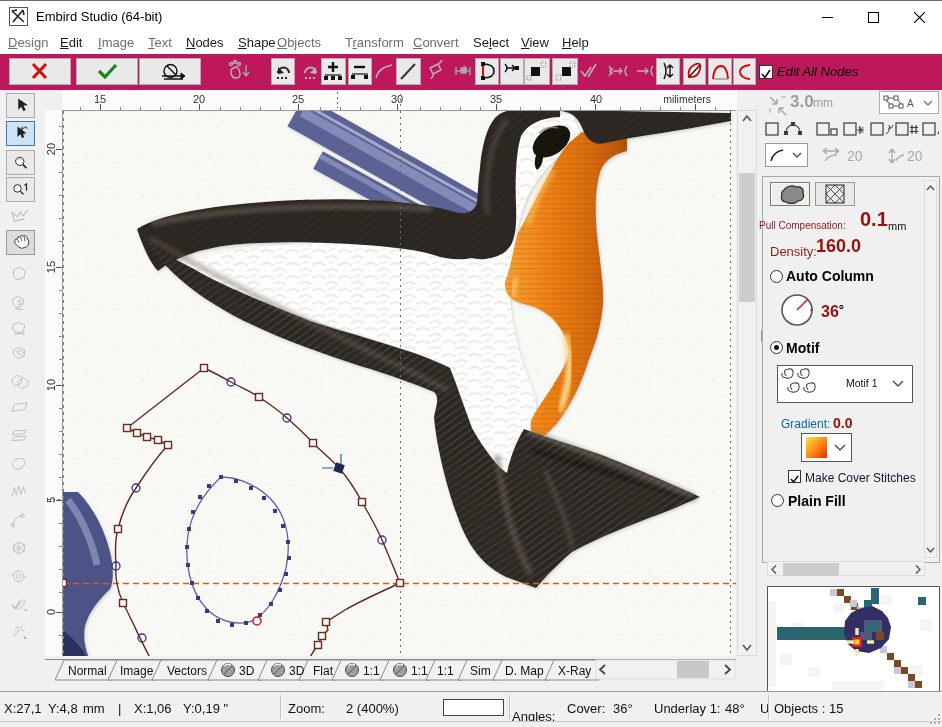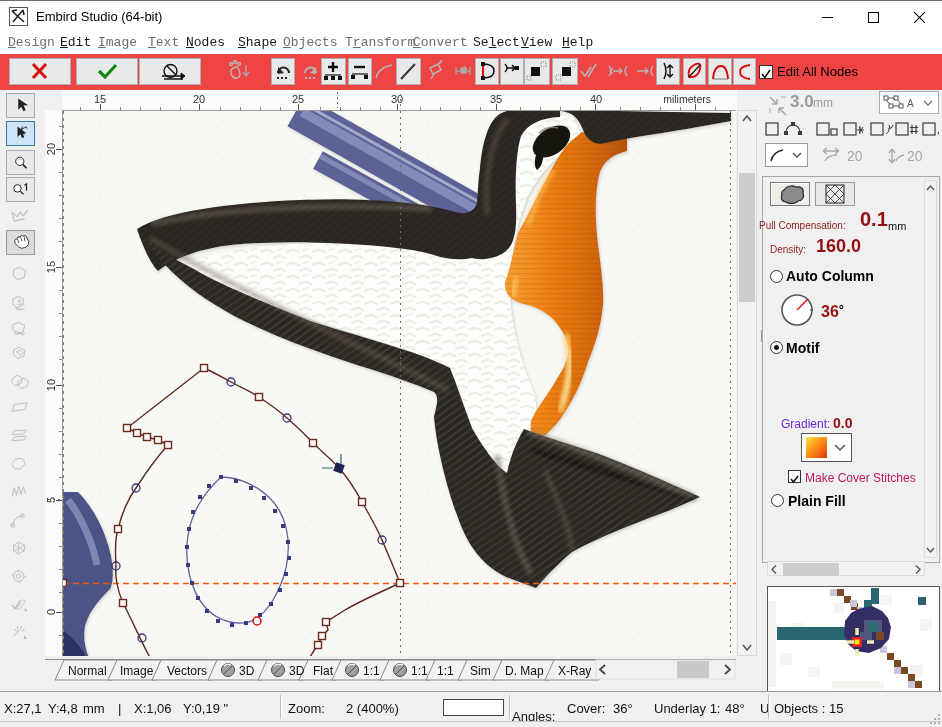--- a/index.html
+++ b/index.html
@@ -7,25 +7,25 @@
 body { font-family:"Liberation Sans", sans-serif; background:#f0f0f0; position:relative; }
 .abs { position:absolute; }
 
 #titlebar { position:absolute; left:0; top:0; width:942px; height:32px; background:#fff; border-top:1px solid #6f6f6f; }
 #title-ico { position:absolute; left:9px; top:6px; width:19px; height:19px; }
 #title-txt { position:absolute; left:36px; top:8px; font-size:13px; color:#000; }
 .capbtn { position:absolute; top:1px; width:46px; height:30px; }
 .capbtn svg { position:absolute; left:18px; top:10px; }
 
 #menubar { position:absolute; left:0; top:32px; width:942px; height:22px; background:#fff; font-size:13px; }
-#menubar span { position:absolute; top:3px;font-family:Liberation Mono, monospace; }
+#menubar span { position:absolute; top:3px; }
 .mgray { color:#6d6d6d; }
 .mdark { color:#1a1a1a; }
 
-#toolbar { position:absolute; left:0; top:54px; width:942px; height:36px; background:#ef4444; }
+#toolbar { position:absolute; left:0; top:54px; width:942px; height:36px; background:#be185d;font-style:italic; }
 .tbtn { position:absolute; top:4px; background:#e9e9e9; border:1px solid #aeaeae; }
 .tflat { position:absolute; top:4px; }
 
 #hruler { position:absolute; left:62px; top:90px; width:675px; height:20px; background:#fbfbfa; }
 #vruler { position:absolute; left:45px; top:110px; width:17px; height:546px; background:#fbfbfa; }
 #rcorner { position:absolute; left:45px; top:90px; width:17px; height:20px; background:#f0f0f0; }
 
 #lbar { position:absolute; left:0; top:90px; width:45px; height:570px; background:#f0f0f0; }
 .lbtn { position:absolute; left:6px; width:29px; height:25px; }
 .lraised { background:#e9e9e9; border:1px solid #ababab; }
@@ -69,21 +69,21 @@
     </div>
 </div>
 
 <div id="menubar">
  <span class="mgray" style="left:8px;"><u>D</u>esign</span>
  <span class="mdark" style="left:60px;"><u>E</u>dit</span>
  <span class="mgray" style="left:98px;"><u>I</u>mage</span>
  <span class="mgray" style="left:148px;"><u>T</u>ext</span>
  <span class="mdark" style="left:186px;"><u>N</u>odes</span>
  <span class="mdark" style="left:238px;"><u>S</u>hape</span>
- <span class="mgray" style="left:283px;"><u>O</u>bjects</span>
+ <span class="mgray" style="left:277px;"><u>O</u>bjects</span>
  <span class="mgray" style="left:345px;">T<u>r</u>ansform</span>
  <span class="mgray" style="left:413px;"><u>C</u>onvert</span>
  <span class="mdark" style="left:473px;">Se<u>l</u>ect</span>
  <span class="mdark" style="left:521px;"><u>V</u>iew</span>
  <span class="mdark" style="left:562px;"><u>H</u>elp</span>
 </div>
 
 <div id="toolbar">
  <div class="tbtn" style="left:9px; width:62px; height:27px;"><svg width="60" height="25">
         <path d="M23,5 L36,19 M36,5 L23,19" stroke="#d50f0f" stroke-width="3" fill="none"></path>
@@ -570,53 +570,65 @@
  </div>
  <div class="abs" style="left:58px;top:92px;width:40px;height:24px;background:#e9e9e9;border:1px solid #9a9a9a;">
   <svg width="38" height="22">
         <rect x="10" y="2" width="18" height="18" fill="none" stroke="#222"></rect>
         <path d="M10,2 l18,18 M28,2 l-18,18 M10,11 l9,9 M19,2 l9,9 M10,11 l9,-9 M19,20 l9,-9" stroke="#222" stroke-width="0.8" fill="none"></path>
       </svg>
  </div>
  <div class="abs" style="left:2px;top:130px;font-size:10px;color:#8b1b1b;">Pull Compensation:</div>
  <div class="abs" style="left:103px;top:118px;font-size:20px;font-weight:bold;color:#951010;">0.1</div>
  <div class="abs" style="left:131px;top:130px;font-size:11px;color:#111;">mm</div>
- <div class="abs" style="left:13px;top:154px;font-size:10px;color:#8b1b1b;text-align:right;">Density:</div>
+ <div class="abs" style="left:13px;top:154px;font-size:13px;color:#8b1b1b;text-align:right;">Density:</div>
  <div class="abs" style="left:59px;top:146px;font-size:18px;font-weight:bold;color:#951010;">160.0</div>
  <div class="abs" style="left:13px;top:180px;width:13px;height:13px;background:#fff;border:1px solid #333;border-radius:50%;"></div>
  <div class="abs" style="left:29px;top:178px;font-size:14px;font-weight:bold;color:#000;">Auto Column</div>
  <svg class="abs" style="left:23px;top:203px;" width="36" height="36">
       <circle cx="17" cy="17" r="15" fill="#fff" stroke="#555" stroke-width="1.6"></circle>
       <line x1="17" y1="17" x2="28" y2="6" stroke="#e02020" stroke-width="1.6"></line>
       <line x1="30" y1="17" x2="33" y2="17" stroke="#555" stroke-width="1.2"></line>
     </svg>
  <div class="abs" style="left:64px;top:212px;font-size:16px;font-weight:bold;color:#951010;">36<span style="color:#000;font-size:13px;vertical-align:3px;">°</span></div>
  <div class="abs" style="left:13px;top:251px;width:13px;height:13px;background:#fff;border:1px solid #333;border-radius:50%;">
       <div style="position:absolute;left:3px;top:3px;width:5px;height:5px;background:#111;border-radius:50%;"></div>
     </div>
  <div class="abs" style="left:29px;top:250px;font-size:14px;font-weight:bold;color:#000;">Motif</div>
- <div class="abs" style="left:24px;top:327px;font-size:12px;color:#6d28d9;">Gradient:</div>
+ <div class="abs" style="left:20px;top:275px;width:136px;height:38px;background:#fff;border:1px solid #555;">
+  <svg width="134" height="36">
+   <g fill="none" stroke="#444" stroke-width="1.1">
+    <path d="M8,10 q-4,-6 2,-7 q6,-1 5,5 q-1,5 -7,4 q-5,-1 -4,-5"></path>
+    <path d="M24,10 q-4,-6 2,-7 q6,-1 5,5 q-1,5 -7,4 q-5,-1 -4,-5"></path>
+    <path d="M14,24 q-4,-6 2,-7 q6,-1 5,5 q-1,5 -7,4 q-5,-1 -4,-5"></path>
+    <path d="M30,24 q-4,-6 2,-7 q6,-1 5,5 q-1,5 -7,4 q-5,-1 -4,-5"></path>
+   </g>
+   <text x="68" y="21" font-size="10.5" fill="#111">Motif 1</text>
+   <path d="M115,15 l5,5 l5,-5" stroke="#555" stroke-width="1.5" fill="none"></path>
+  </svg>
+ </div>
+ <div class="abs" style="left:24px;top:327px;font-size:12px;color:#0369a1;">Gradient:</div>
  <div class="abs" style="left:76px;top:325px;font-size:14px;font-weight:bold;color:#951010;">0.0</div>
  <div class="abs" style="left:44px;top:343px;width:51px;height:29px;background:#fff;border:1px solid #555;">
   <svg width="49" height="27">
         <defs>
           <linearGradient id="cg" x1="0" y1="0" x2="1" y2="1">
             <stop offset="0" stop-color="#ffe23c"></stop>
             <stop offset="0.5" stop-color="#ff8c1a"></stop>
             <stop offset="1" stop-color="#e03000"></stop>
           </linearGradient>
         </defs>
         <rect x="4" y="3" width="21" height="21" fill="url(#cg)"></rect>
         <path d="M33,11 l5,5 l5,-5" stroke="#555" stroke-width="1.5" fill="none"></path>
       </svg>
  </div>
  <div class="abs" style="left:31px;top:380px;width:13px;height:13px;background:#fff;border:1px solid #333;"><svg width="11" height="11">
         <path d="M2,5 l2.5,3 L9,2" stroke="#111" stroke-width="1.5" fill="none"></path>
       </svg></div>
- <div class="abs" style="left:48px;top:381px;font-size:12px;color:#be185d;">Make Cover Stitches</div>
+ <div class="abs" style="left:48px;top:381px;font-size:12px;color:#0f172a;">Make Cover Stitches</div>
  <div class="abs" style="left:14px;top:404px;width:13px;height:13px;background:#fff;border:1px solid #333;border-radius:50%;"></div>
  <div class="abs" style="left:31px;top:403px;font-size:14px;font-weight:bold;color:#000;">Plain Fill</div>
  
  <div class="abs" style="left:10px;top:471px;width:158px;height:15px;background:#f1f1f1;border:1px solid #dcdcdc;">
   <svg width="156" height="13">
         <path d="M8,2.5 l-4,4 l4,4" stroke="#555" stroke-width="1.4" fill="none"></path>
         <rect x="15" y="0" width="56" height="13" fill="#cdcdcd"></rect>
         <path d="M148,2.5 l4,4 l-4,4" stroke="#555" stroke-width="1.4" fill="none"></path>
       </svg>
  </div>

